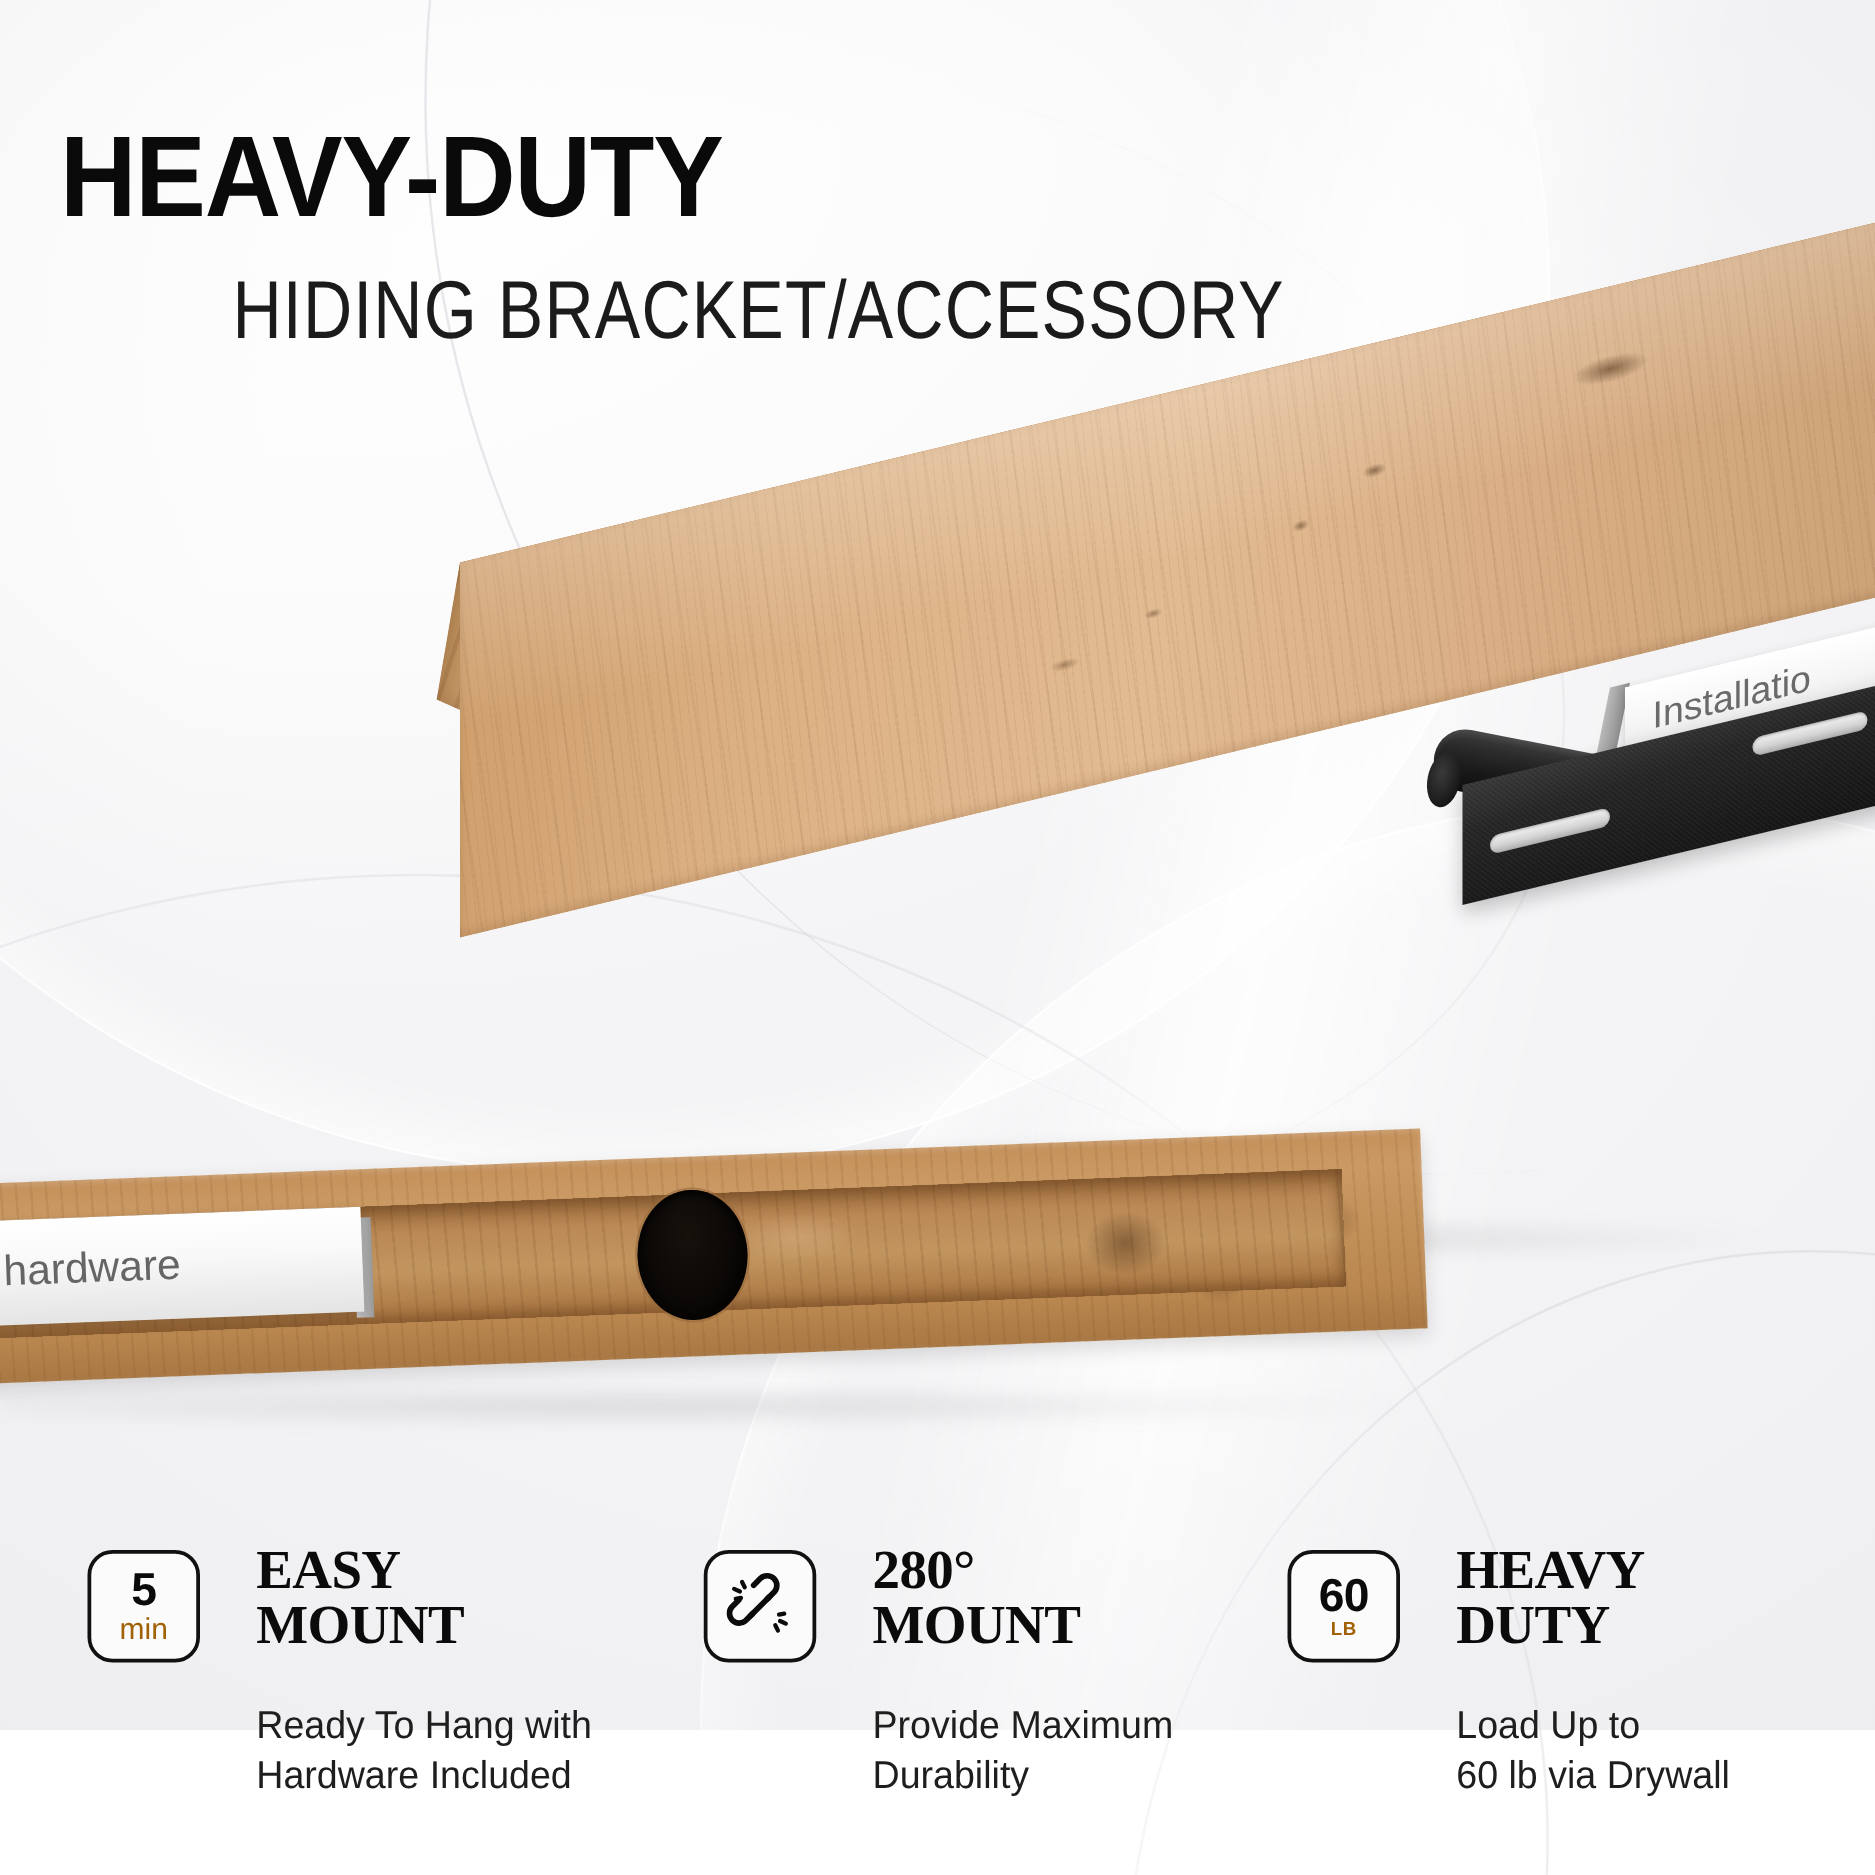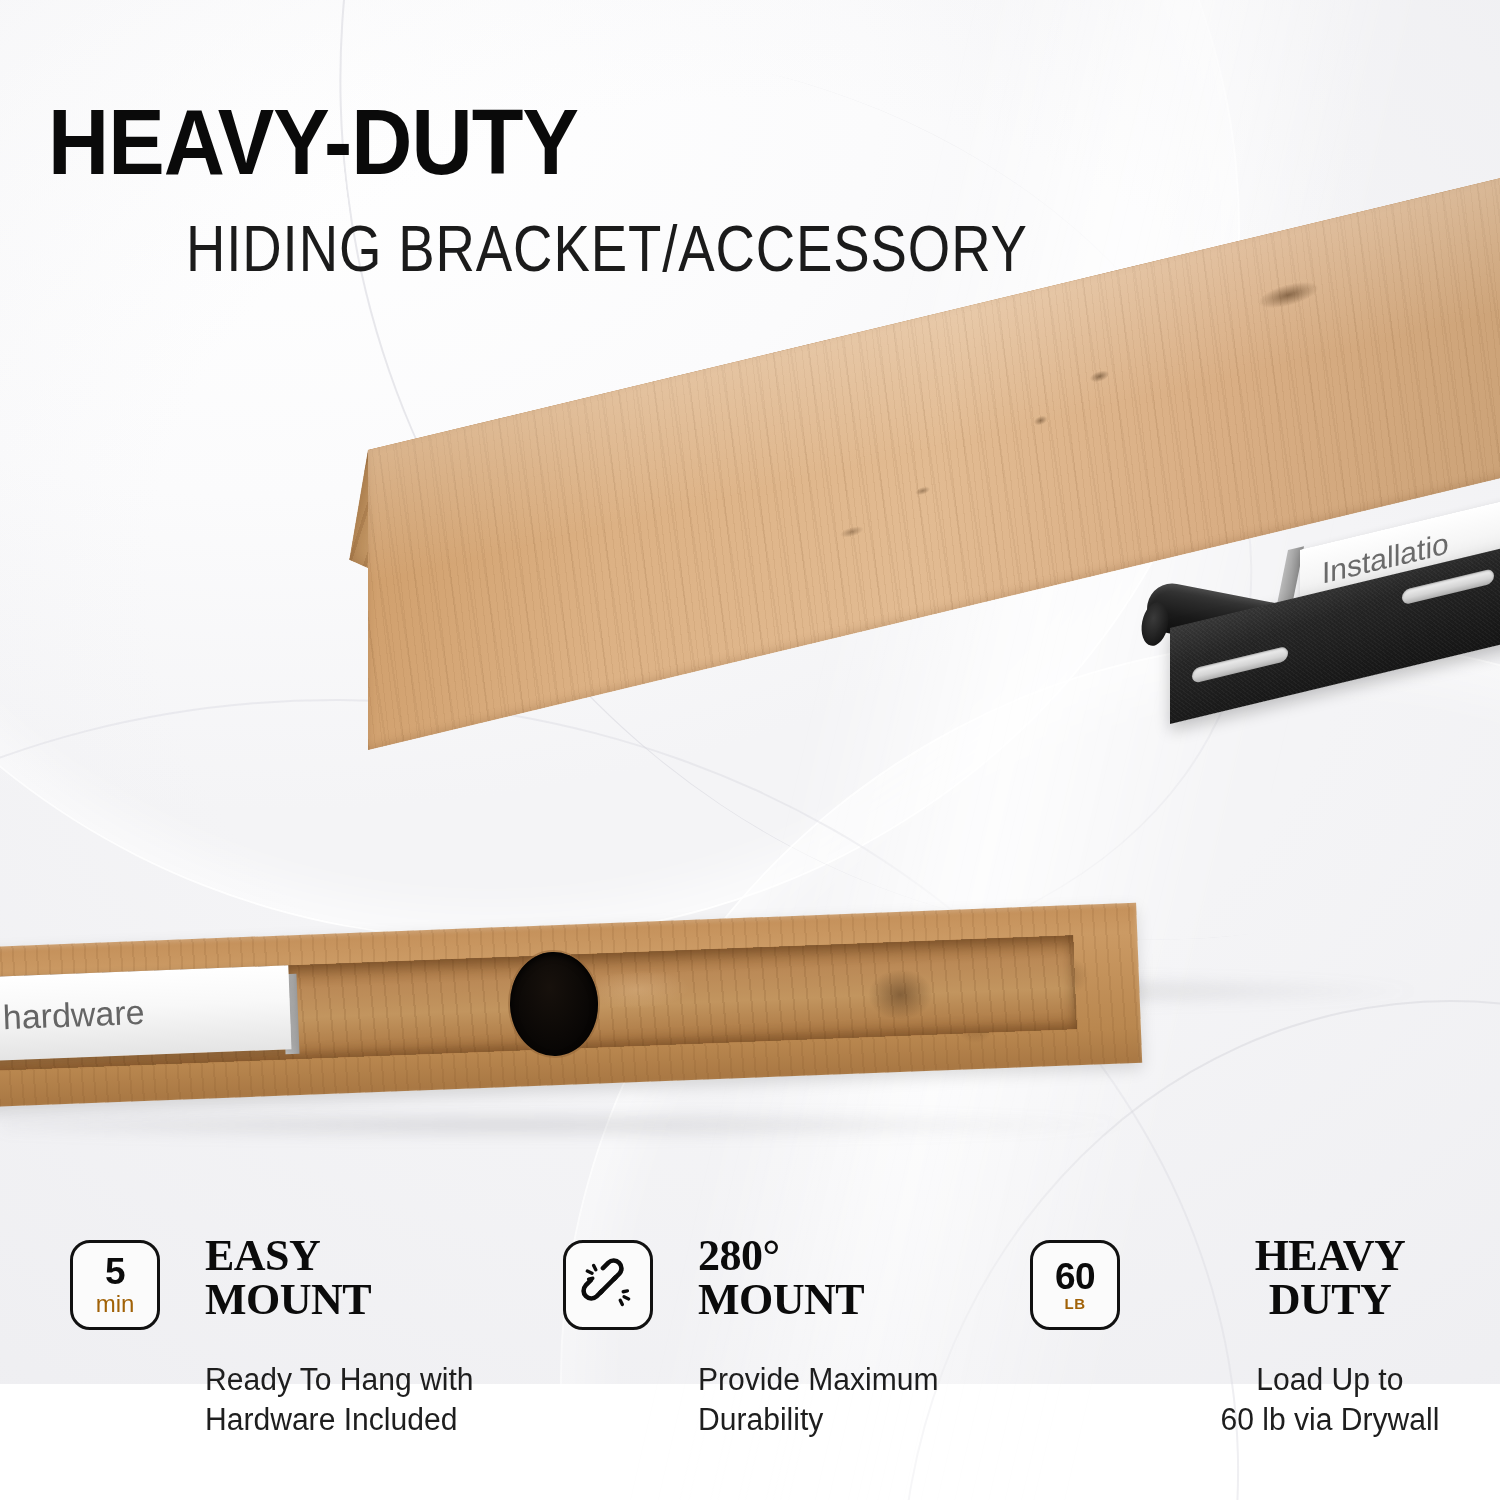--- a/index.html
+++ b/index.html
@@ -266,21 +266,21 @@
   }
   .shadow-bot {
     position:absolute; left:0px; top:212px; width:1120px; height:26px;
     background:radial-gradient(ellipse at 45% 50%, rgba(110,110,118,.22) 0%, rgba(110,110,118,0) 74%);
     filter:blur(7px);
   }
 
   
   #features { position:absolute; left:0; top:1232px; width:1500px; height:240px; }
   .feature { position:absolute; top:0; width:470px; height:240px; }
-  .f1 { left:70px; }  .f2 { left:563px; }  .f3 { left:1030px;text-align:center; }
+  .f1 { left:70px; }  .f2 { left:563px; }  .f3 { left:1030px; }
 
   .fbadge {
     position:absolute; left:0; top:8px; width:90px; height:90px;
     border:3px solid #111; border-radius:20px;
     background:#fbfbfb;
     display:flex; flex-direction:column; align-items:center; justify-content:center;
   }
   .fbadge .big { font-size:37px; font-weight:700; color:#0b0b0b; line-height:.98; letter-spacing:-.5px; }
   .fbadge .small { font-size:24px; font-weight:400; color:#a16207; line-height:1.05; margin-top:1px; }
   .fbadge .small.caps { font-size:15px; font-weight:600; letter-spacing:.5px; }

